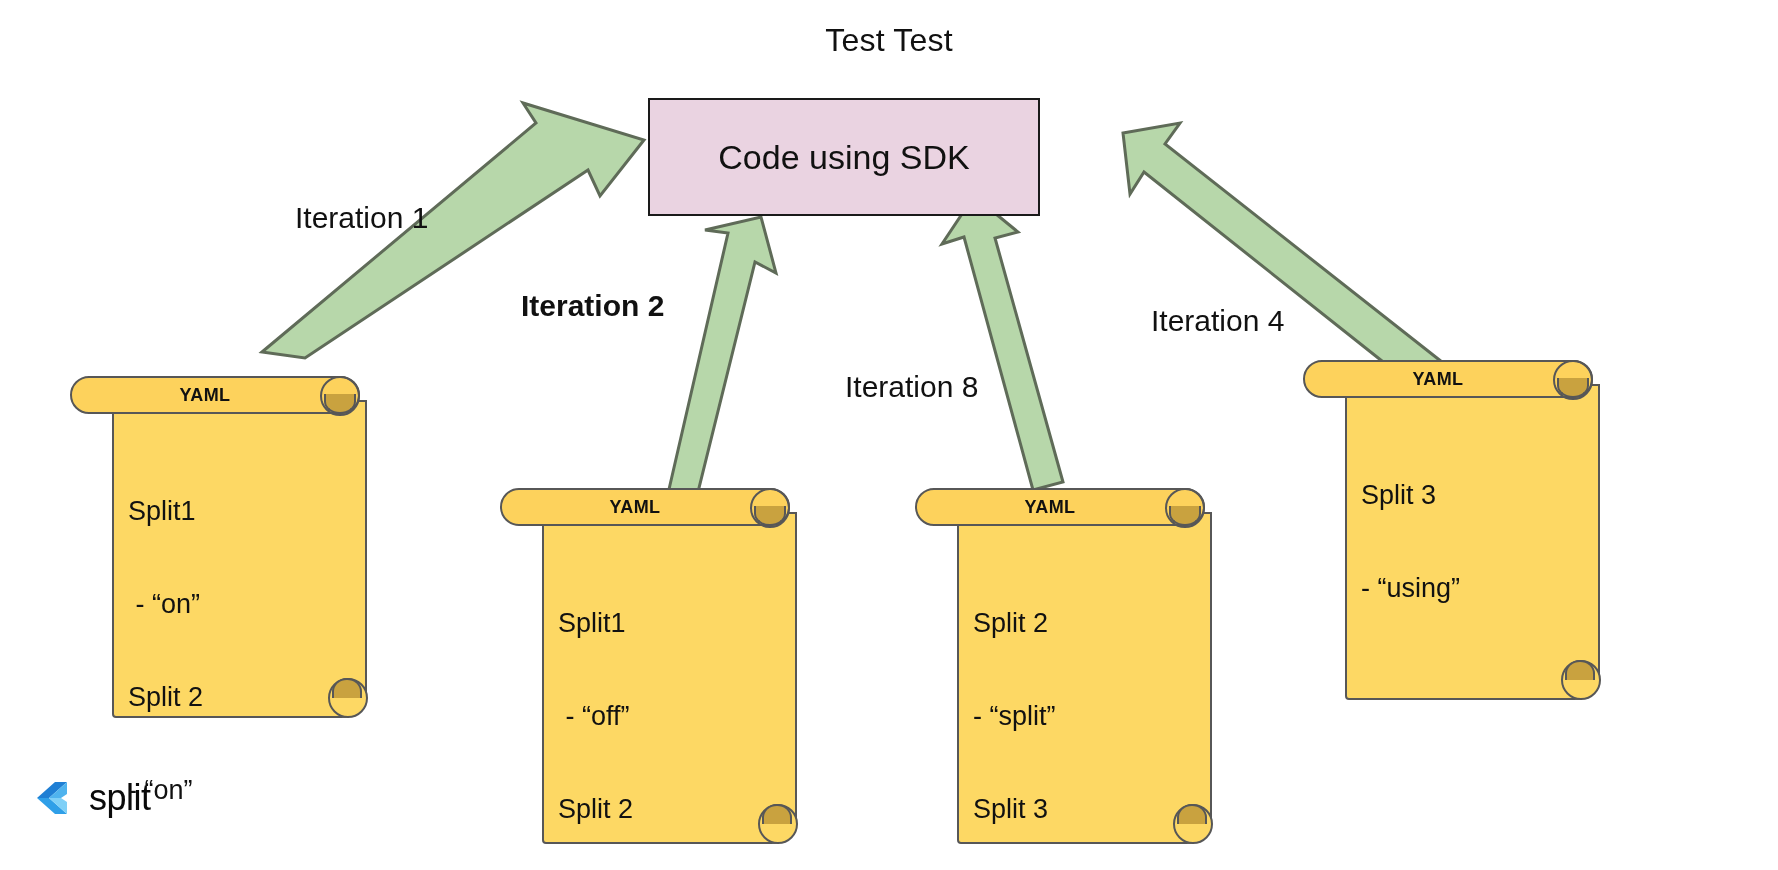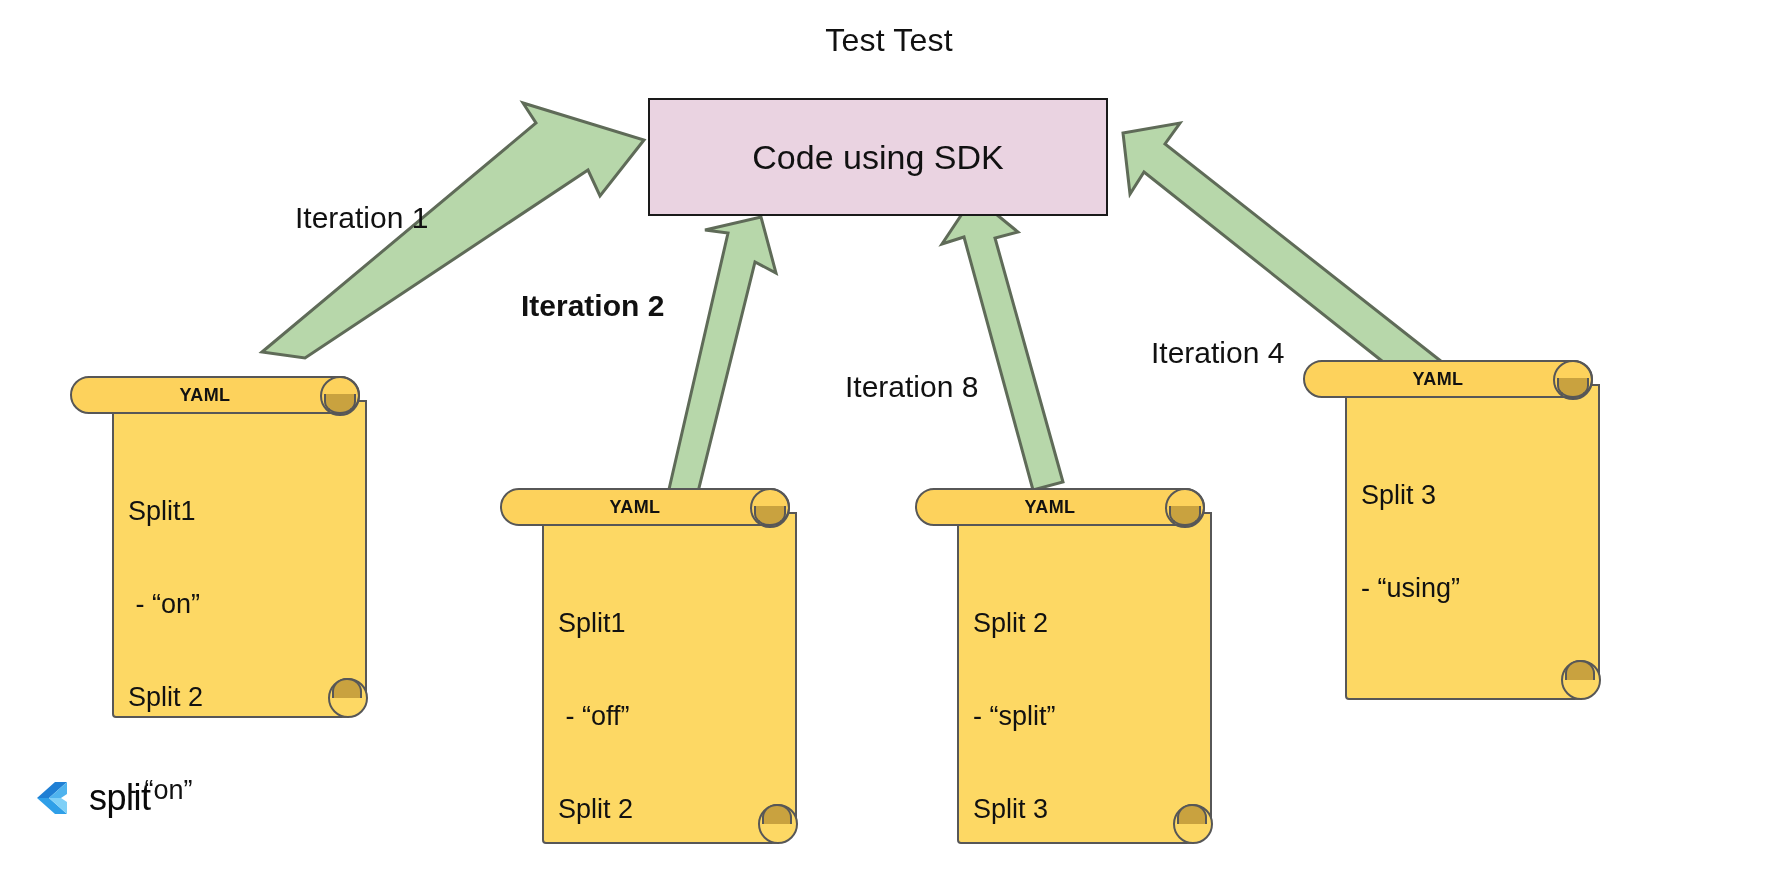--- a/index.html
+++ b/index.html
@@ -37,21 +37,21 @@
     color: #111111;
     letter-spacing: 0.2px;
     white-space: pre;
   }
 
   
   .code-box {
     position: absolute;
     left: 648px;
     top: 98px;
-    width: 460px;
+    width: 392px;
     height: 118px;
     background: #ead3e1;
     border: 2px solid #1a1a1a;
     box-sizing: border-box;
     display: flex;
     align-items: center;
     justify-content: center;
   }
   .code-box-label {
     font-size: 34px;
@@ -195,21 +195,21 @@
     <polygon points="1442,362 1165,144 1180,123 1123,133 1130,194 1144,172 1411,384" fill="#b7d7aa" stroke="#5f6b58" stroke-width="3" stroke-linejoin="miter"></polygon>
   </svg>
 
   <div class="code-box">
     <span class="code-box-label">Code using SDK</span>
   </div>
 
   <div class="iter-label" style="left:295px; top:201px;">Iteration 1</div>
   <div class="iter-label" style="left:521px; top:289px;font-weight:bold;">Iteration 2</div>
   <div class="iter-label" style="left:845px; top:370px;">Iteration 8</div>
-  <div class="iter-label" style="left:1151px; top:304px;margin-top:32px;">Iteration 4</div>
+  <div class="iter-label" style="left:1151px; top:304px;">Iteration 4</div>
 
   <div class="yaml-scroll" style="left:70px; top:376px; width:330px; height:370px;">
     <div class="scroll-body" style="left:42px; top:24px; width:255px; height:318px;"></div>
     <div class="scroll-topbar" style="left:0px; top:0px; width:290px;">
       <span class="scroll-topbar-label">YAML</span>
     </div>
     <div class="curl-tr" style="left:250px; top:0px;"></div>
     <div class="curl-tr-inner" style="left:254px; top:18px;"></div>
     <div class="curl-br" style="left:258px; top:302px;"></div>
     <div class="curl-br-inner" style="left:262px; top:302px;"></div>

